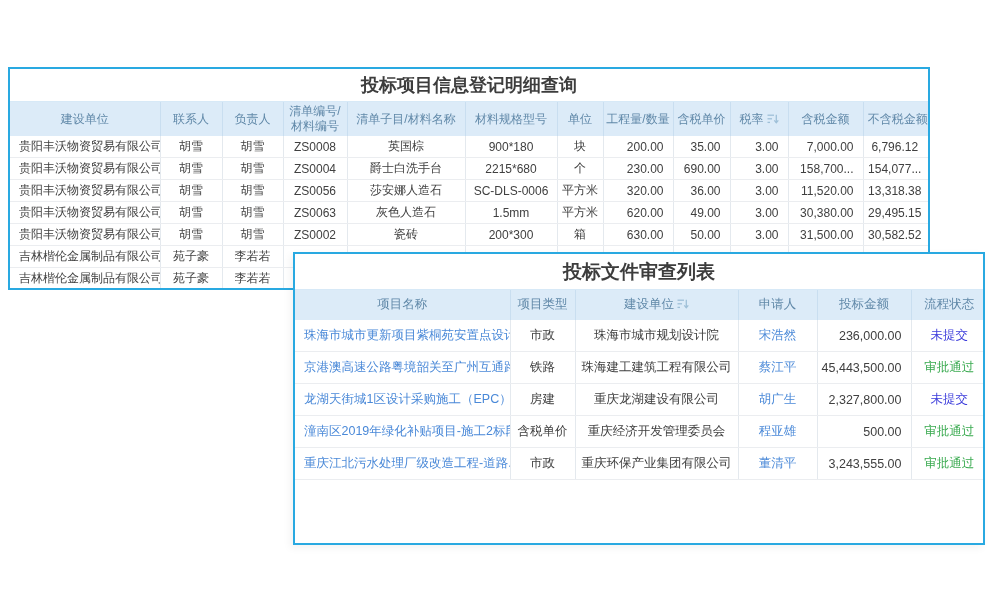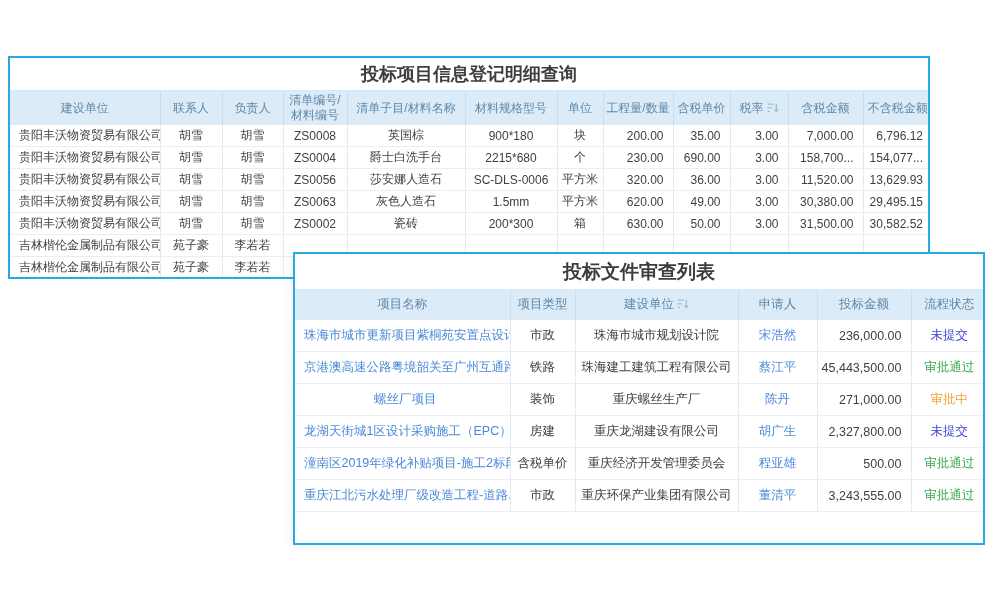--- a/index.html
+++ b/index.html
@@ -4,42 +4,42 @@
 <style>
   html,body{margin:0;padding:0;}
   body{
     width:1000px;height:600px;position:relative;overflow:hidden;
     background:#ffffff;font-family:"Liberation Sans","DejaVu Sans",sans-serif;
   }
   .card{
     position:absolute;background:#ffffff;border:2px solid #29a9e1;
     box-sizing:border-box;overflow:hidden;
   }
-  #detail-card{left:8px;top:56px;width:922px;height:223px;z-index:1;}
+  #detail-card{left:8px;top:67px;width:922px;height:223px;z-index:1;}
   #review-card{left:293px;top:252px;width:692px;height:293px;z-index:2;box-shadow:-3px 3px 8px rgba(0,0,0,0.05);}
   .card-title{
     text-align:center;font-weight:bold;color:#3d3d3d;
     border-bottom:1px solid #d7e9f7;background:#fff;
   }
   #detail-card .card-title{font-size:18px;height:32px;line-height:32px;}
   #review-card .card-title{font-size:19px;height:35px;line-height:35px;text-align:center;}
   table{border-collapse:collapse;table-layout:fixed;width:100%;}
   th{
     background:#dcebf8;color:#6088a8;font-weight:normal;font-size:12px;
     text-align:center;border-right:1px solid #c9def0;padding:2px 1px;line-height:1.25;
   }
   th:last-child{border-right:none;}
   #detail-card th{height:25px;}
   #review-card th{height:26px;font-size:12.5px;}
   td{
     font-size:12px;color:#404040;text-align:center;
     border-right:1px solid #e4e9ee;border-bottom:1px solid #ebedf0;
     overflow:hidden;white-space:nowrap;text-overflow:clip;padding:0 3px;
   }
-  td:last-child{border-right:none;}
+  td:last-child{border-right:none;text-align:center;}
   #detail-card td{height:21px;}
   #review-card td{height:31px;font-size:12.5px;}
   .al{text-align:center;padding-left:9px;}
   .ar{text-align:right;padding-right:9px;}
   .link{color:#4a89d8;text-decoration:none;cursor:pointer;}
   .sort-icon{vertical-align:-1px;margin-left:3px;}
 </style>
 </head>
 <body>
 
@@ -118,21 +118,21 @@
         <td>胡雪</td>
         <td>胡雪</td>
         <td>ZS0056</td>
         <td>莎安娜人造石</td>
         <td>SC-DLS-0006</td>
         <td>平方米</td>
         <td class="ar">320.00</td>
         <td class="ar">36.00</td>
         <td class="ar">3.00</td>
         <td class="ar">11,520.00</td>
-        <td class="ar">13,629.93</td>
+        <td class="ar">13,318.38</td>
       </tr>
       <tr>
         <td class="al">贵阳丰沃物资贸易有限公司</td>
         <td>胡雪</td>
         <td>胡雪</td>
         <td>ZS0063</td>
         <td>灰色人造石</td>
         <td>1.5mm</td>
         <td>平方米</td>
         <td class="ar">620.00</td>
@@ -227,28 +227,20 @@
       </tr>
       <tr>
         <td class="al"><a class="link">京港澳高速公路粤境韶关至广州互通路...</a></td>
         <td>铁路</td>
         <td>珠海建工建筑工程有限公司</td>
         <td><a class="link">蔡江平</a></td>
         <td class="ar">45,443,500.00</td>
         <td><span style="color: rgb(58, 170, 80);">审批通过</span></td>
       </tr>
       <tr>
-        <td class="al"><a class="link">螺丝厂项目</a></td>
-        <td>装饰</td>
-        <td>重庆螺丝生产厂</td>
-        <td><a class="link">陈丹</a></td>
-        <td class="ar">271,000.00</td>
-        <td><span style="color: rgb(243, 164, 47);">审批中</span></td>
-      </tr>
-      <tr>
         <td class="al"><a class="link">龙湖天街城1区设计采购施工（EPC）...</a></td>
         <td>房建</td>
         <td>重庆龙湖建设有限公司</td>
         <td><a class="link">胡广生</a></td>
         <td class="ar">2,327,800.00</td>
         <td><span style="color: rgb(60, 60, 219);">未提交</span></td>
       </tr>
       <tr>
         <td class="al"><a class="link">潼南区2019年绿化补贴项目-施工2标段</a></td>
         <td>含税单价</td>

